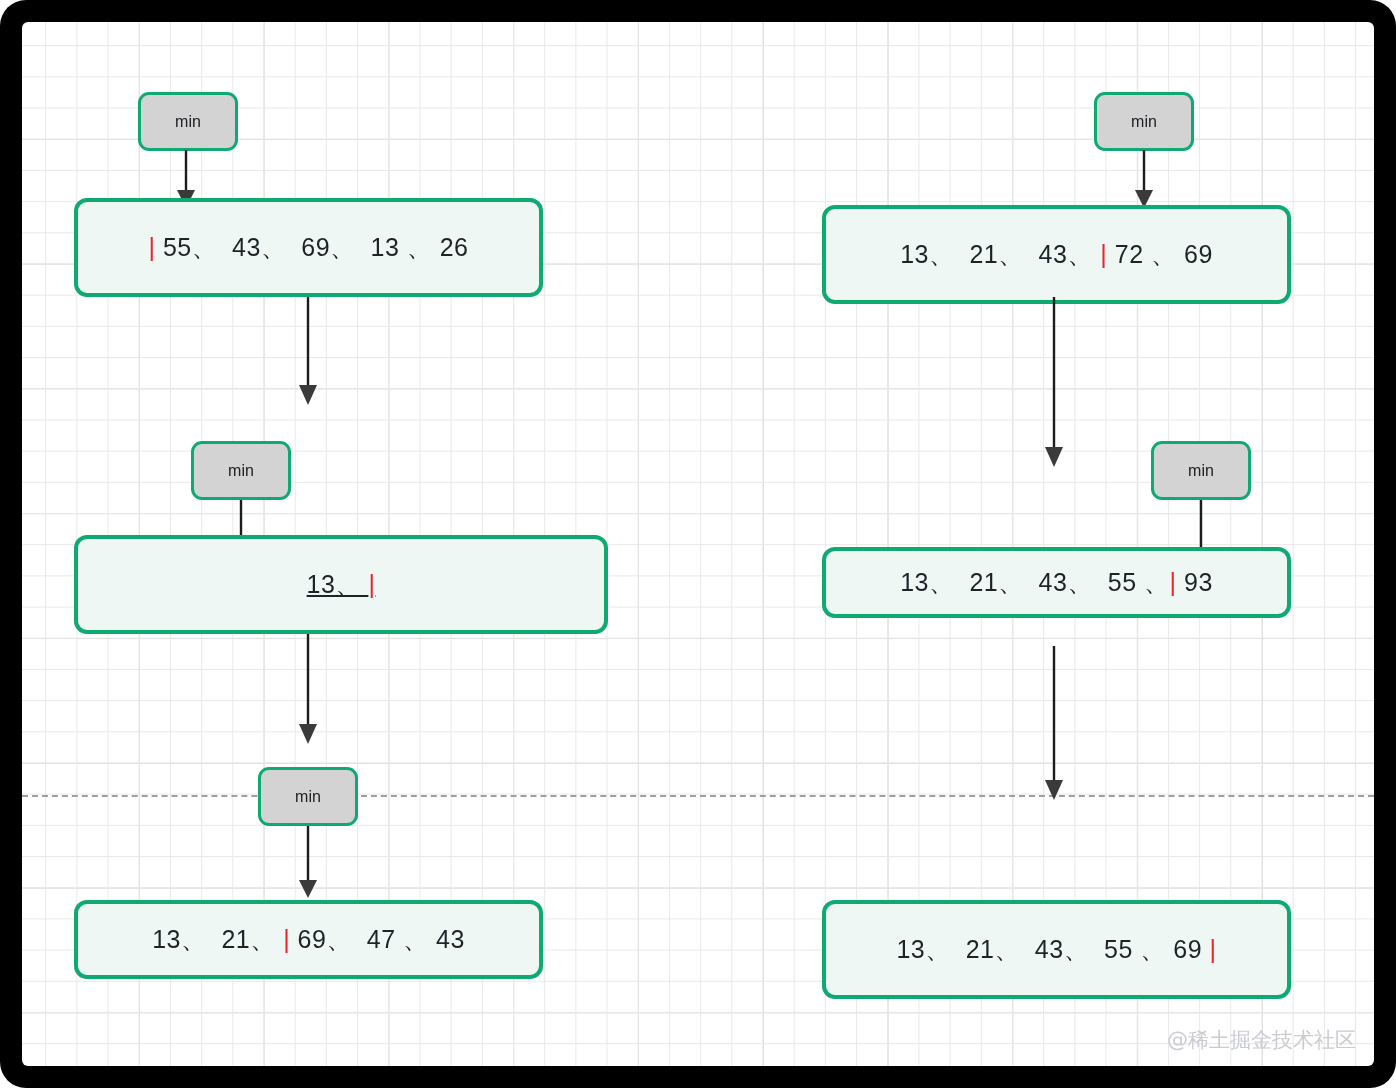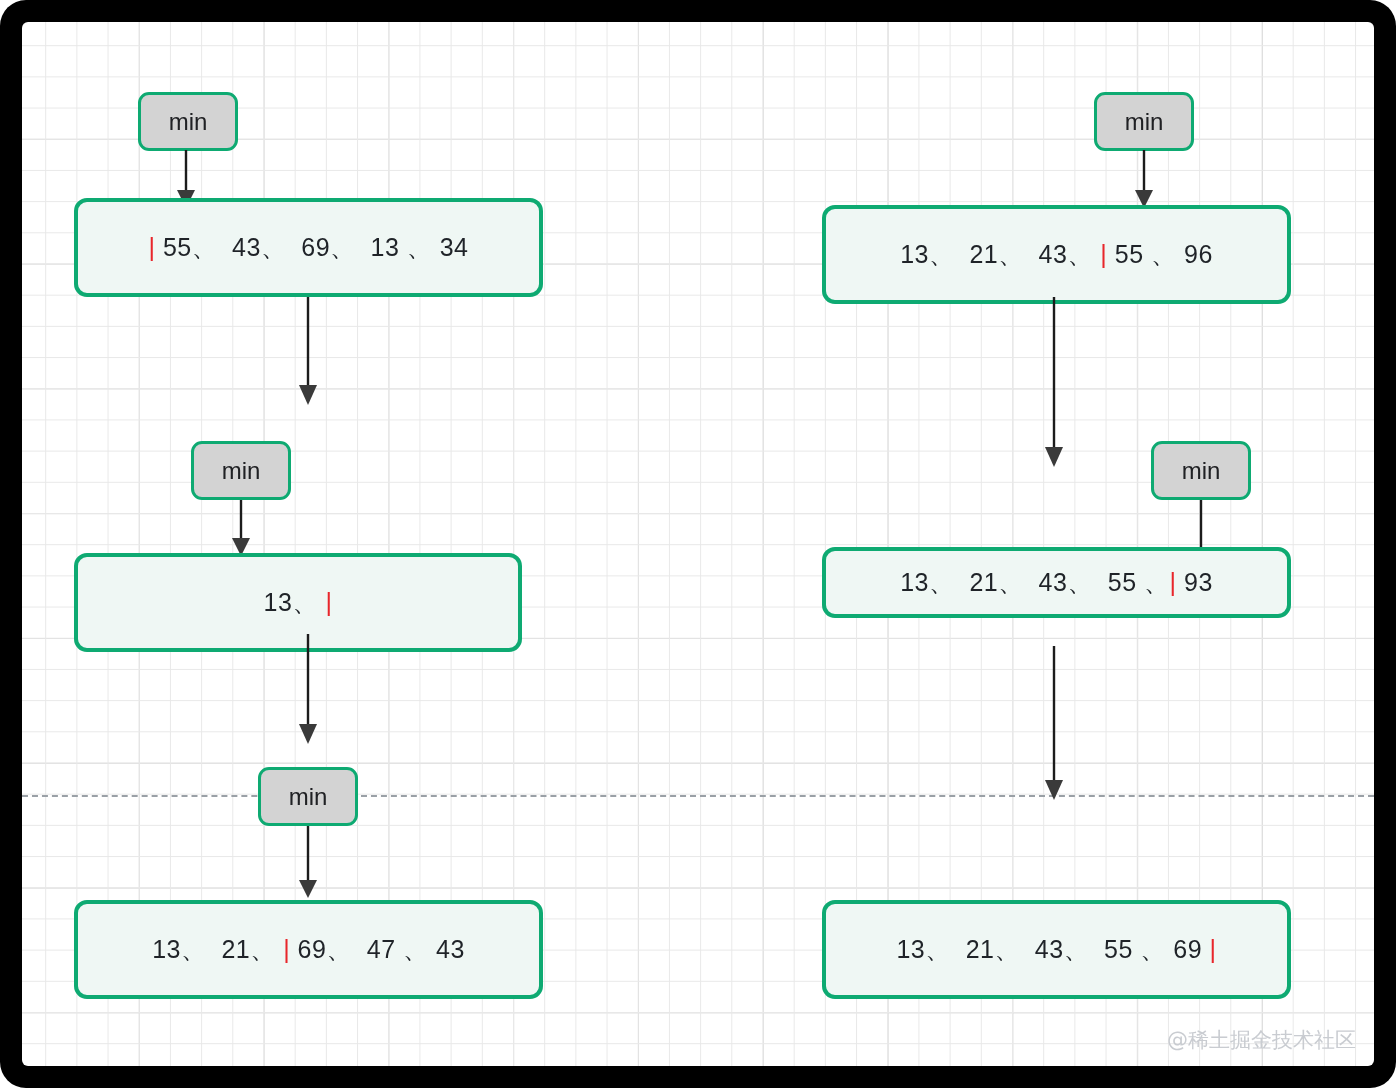--- a/index.html
+++ b/index.html
@@ -79,21 +79,21 @@
     position: absolute;
     box-sizing: border-box;
     width: 100px;
     height: 59px;
     background: #d3d3d3;
     border: 3.5px solid #0eaa72;
     border-radius: 11px;
     display: flex;
     align-items: center;
     justify-content: center;
-    font-size: 24px;
+    font-size: 16px;
     color: #202124;
   }
 
   
   .arrow {
     position: absolute;
     overflow: visible;
   }
   .arrow line {
     stroke: #1c1c1c;
@@ -125,70 +125,70 @@
     <div class="min-node" style="left:116px; top:70px;">
       <span>min</span>
     </div>
 
     <svg class="arrow" style="left:150px; top:128px; width:40px; height:60px;" viewBox="0 0 40 60">
       <line x1="14" y1="0" x2="14" y2="46"></line>
       <polygon points="14,58 5,40 23,40"></polygon>
     </svg>
 
     <div class="seq-box" style="left:52px; top:176px; width:469px; height:99px;">
-      <span></span><span class="cursor">|</span><span> 55、  43、  69、  13 、 34</span>
+      <span></span><span class="cursor">|</span><span> 55、  43、  69、  13 、 26</span>
     </div>
 
     <svg class="arrow" style="left:272px; top:275px; width:40px; height:110px;" viewBox="0 0 40 110">
       <line x1="14" y1="0" x2="14" y2="94"></line>
       <polygon points="14,108 5,88 23,88"></polygon>
     </svg>
 
     <div class="min-node" style="left:169px; top:419px;">
       <span>min</span>
     </div>
 
     <svg class="arrow" style="left:205px; top:478px; width:40px; height:58px;" viewBox="0 0 40 58">
       <line x1="14" y1="0" x2="14" y2="44"></line>
       <polygon points="14,56 5,38 23,38"></polygon>
     </svg>
 
-    <div class="seq-box" style="left:52px; top:531px; width:448px; height:99px;">
+    <div class="seq-box" style="left:52px; top:513px; width:534px; height:99px;text-decoration:underline;">
       <span>13、 </span><span class="cursor">|</span>
     </div>
 
     <svg class="arrow" style="left:272px; top:612px; width:40px; height:112px;" viewBox="0 0 40 112">
       <line x1="14" y1="0" x2="14" y2="96"></line>
       <polygon points="14,110 5,90 23,90"></polygon>
     </svg>
 
     <div class="min-node" style="left:236px; top:745px;">
       <span>min</span>
     </div>
 
     <svg class="arrow" style="left:272px; top:804px; width:40px; height:74px;" viewBox="0 0 40 74">
       <line x1="14" y1="0" x2="14" y2="60"></line>
       <polygon points="14,72 5,54 23,54"></polygon>
     </svg>
 
-    <div class="seq-box" style="left:52px; top:878px; width:469px; height:99px;">
+    <div class="seq-box" style="left:52px; top:878px; width:469px; height:79px;">
       <span>13、  21、 </span><span class="cursor">|</span><span> 69、  47 、 43</span>
     </div>
 
     <div class="min-node" style="left:1072px; top:70px;">
       <span>min</span>
     </div>
 
     <svg class="arrow" style="left:1108px; top:128px; width:40px; height:60px;" viewBox="0 0 40 60">
       <line x1="14" y1="0" x2="14" y2="46"></line>
       <polygon points="14,58 5,40 23,40"></polygon>
     </svg>
 
     <div class="seq-box" style="left:800px; top:176px; width:469px; height:99px;margin-top:7px;">
-      <span>13、  21、  43、 </span><span class="cursor">|</span><span> 55 、 96</span>
+      <span>13、  21、  43、 </span><span class="cursor">|</span><span> 72 、 69</span>
     </div>
 
     <svg class="arrow" style="left:1018px; top:275px; width:40px; height:172px;" viewBox="0 0 40 172">
       <line x1="14" y1="0" x2="14" y2="156"></line>
       <polygon points="14,170 5,150 23,150"></polygon>
     </svg>
 
     <div class="min-node" style="left:1129px; top:419px;">
       <span>min</span>
     </div>

